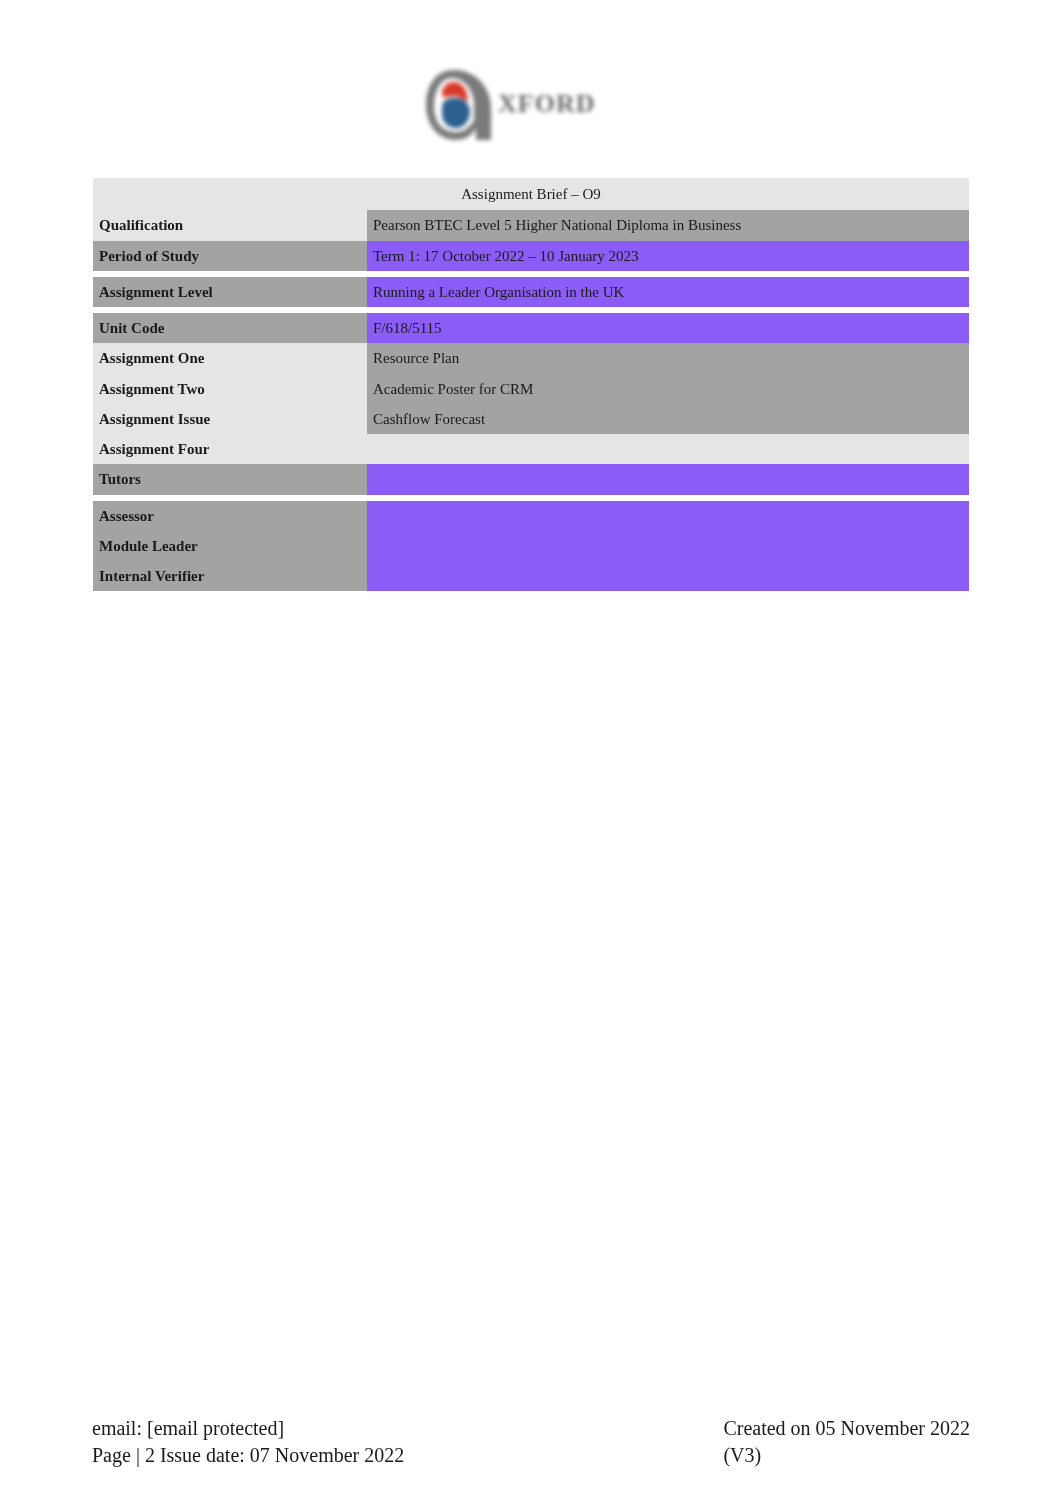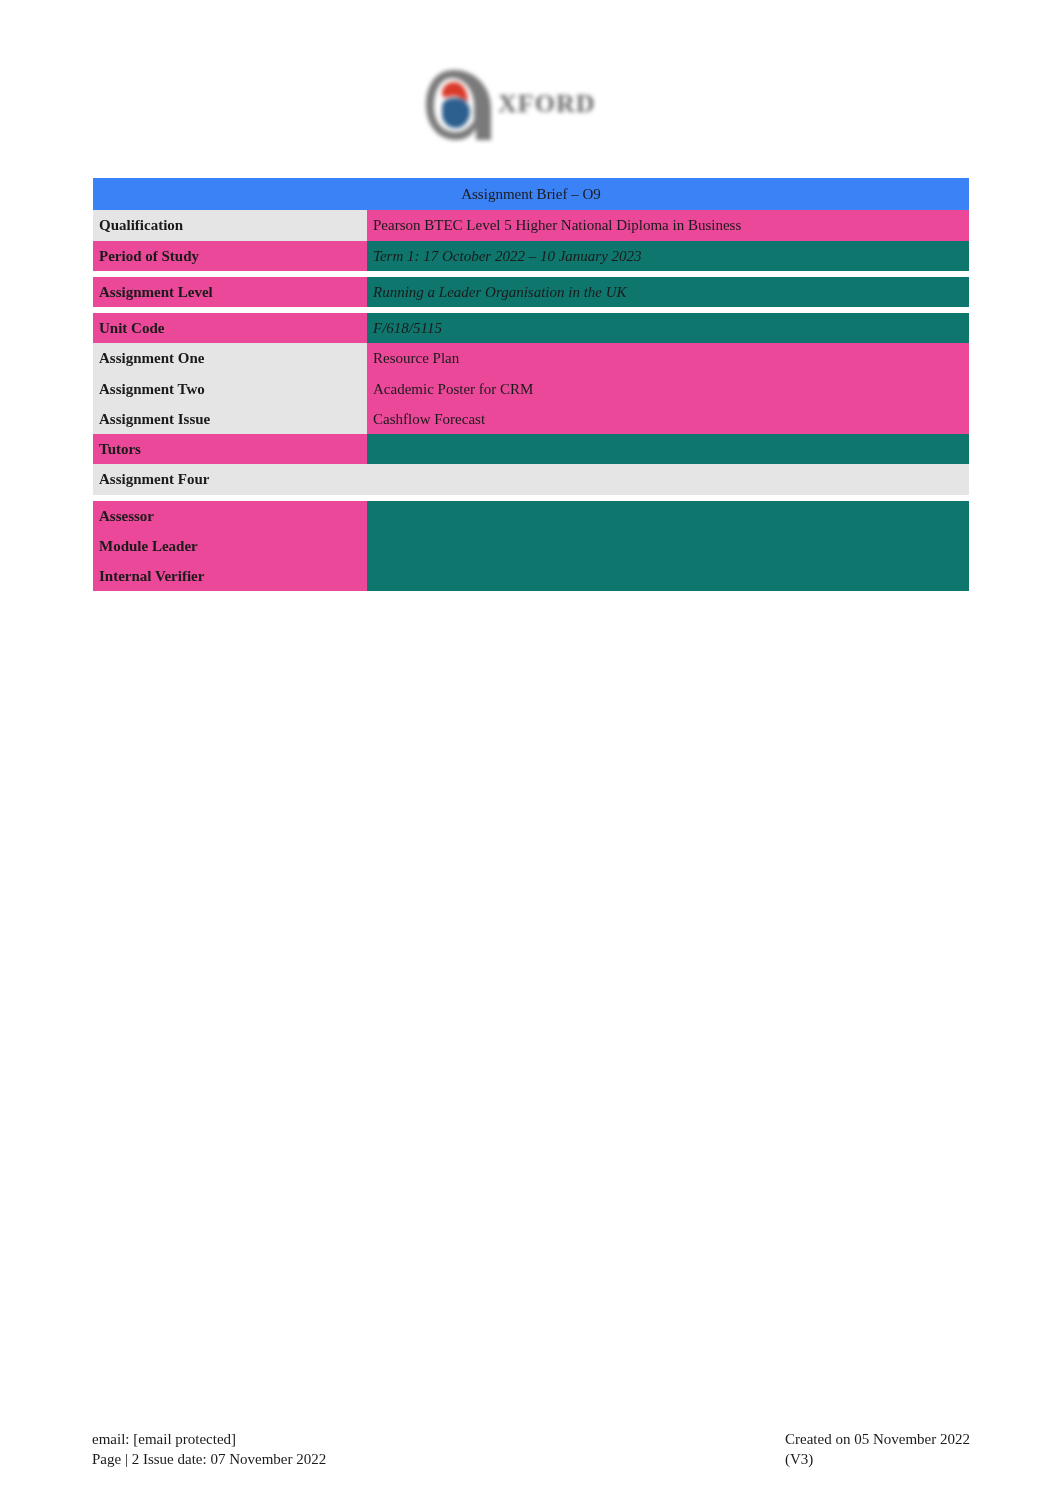--- a/index.html
+++ b/index.html
@@ -29,41 +29,41 @@
       margin: 0 auto;
       border-collapse: separate;
       border-spacing: 0;
     }
     .brief td {
       padding: 5px 6px 5px 6px;
       vertical-align: top;
       line-height: 1.35;
     }
     .title-row td {
-      background: #3b82f6;
+      background: #e5e5e5;
       text-align: center;
       padding: 6px 0 6px 0;
     }
     .label-col { width: 274px; font-weight: bold; }
     .val-col { width: 602px; }
 
     .lt0 { background: #e5e5e5; }
-    .lt1 { background: #ec4899; }
-    .lt2 { background: #0f766e; font-style: italic; }
+    .lt1 { background: #a3a3a3; }
+    .lt2 { background: #8b5cf6; }
     .gap { background: #ffffff; height: 6px; }
     .gap td { padding: 0; height: 6px; }
 
     .hl { background: #f4b21e; }
 
     .footer {
       position: absolute;
       bottom: 36px;
       left: 92px;
       right: 92px;
-      font-size: 15px;
+      font-size: 20px;
       color: #1a1a1a;
     }
     .footer .left { float: left; line-height: 1.35; }
     .footer .right { float: right; text-align: left; line-height: 1.35; margin-left: 14px; }
   </style>
 </head>
 <body>
 
 <div class="logo-wrap">
   <svg class="logo" viewBox="0 0 230 90" width="230" height="90">
@@ -121,26 +121,26 @@
   </tr>
   <tr>
     <td class="label-col lt0">Assignment Two</td>
     <td class="val-col lt1">Academic Poster for CRM</td>
   </tr>
   <tr>
     <td class="label-col lt0">Assignment Issue</td>
     <td class="val-col lt1">Cashflow Forecast</td>
   </tr>
   <tr>
+    <td class="label-col lt0">Assignment Four</td>
+    <td class="val-col lt0"></td>
+  </tr>
+  <tr>
     <td class="label-col lt1">Tutors</td>
     <td class="val-col lt2"></td>
-  </tr>
-  <tr>
-    <td class="label-col lt0">Assignment Four</td>
-    <td class="val-col lt0"></td>
   </tr>
 
   <tr class="gap">
         <td></td>
         <td></td>
       </tr>
 
   <tr>
     <td class="label-col lt1">Assessor</td>
     <td class="val-col lt2"></td>

